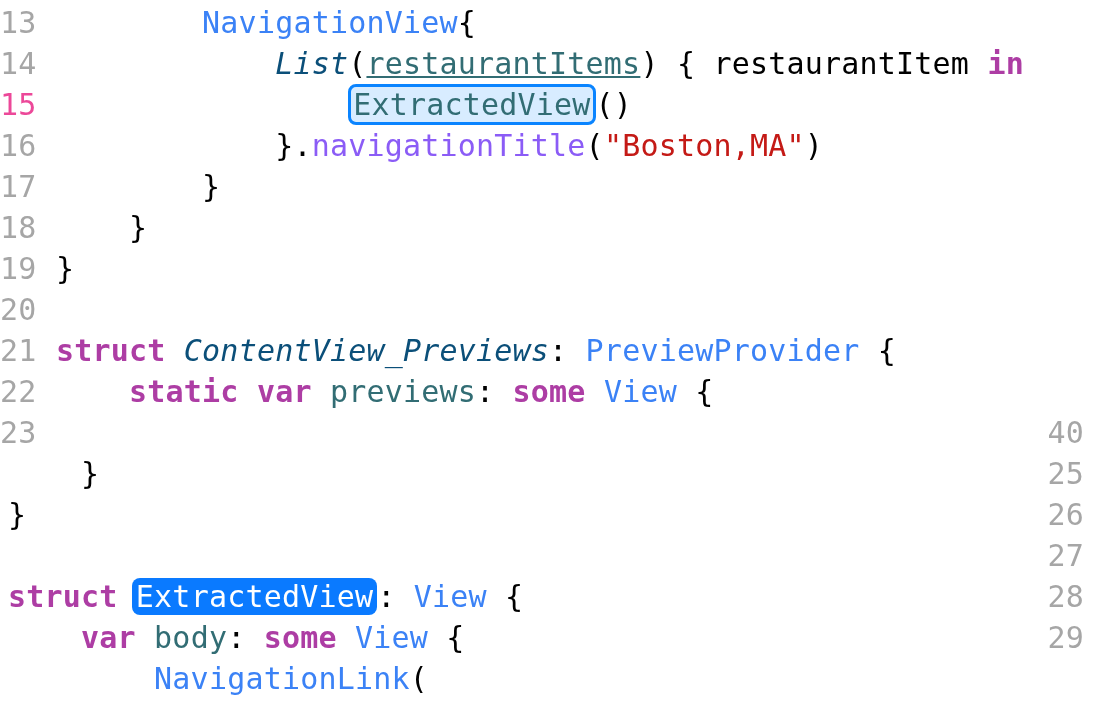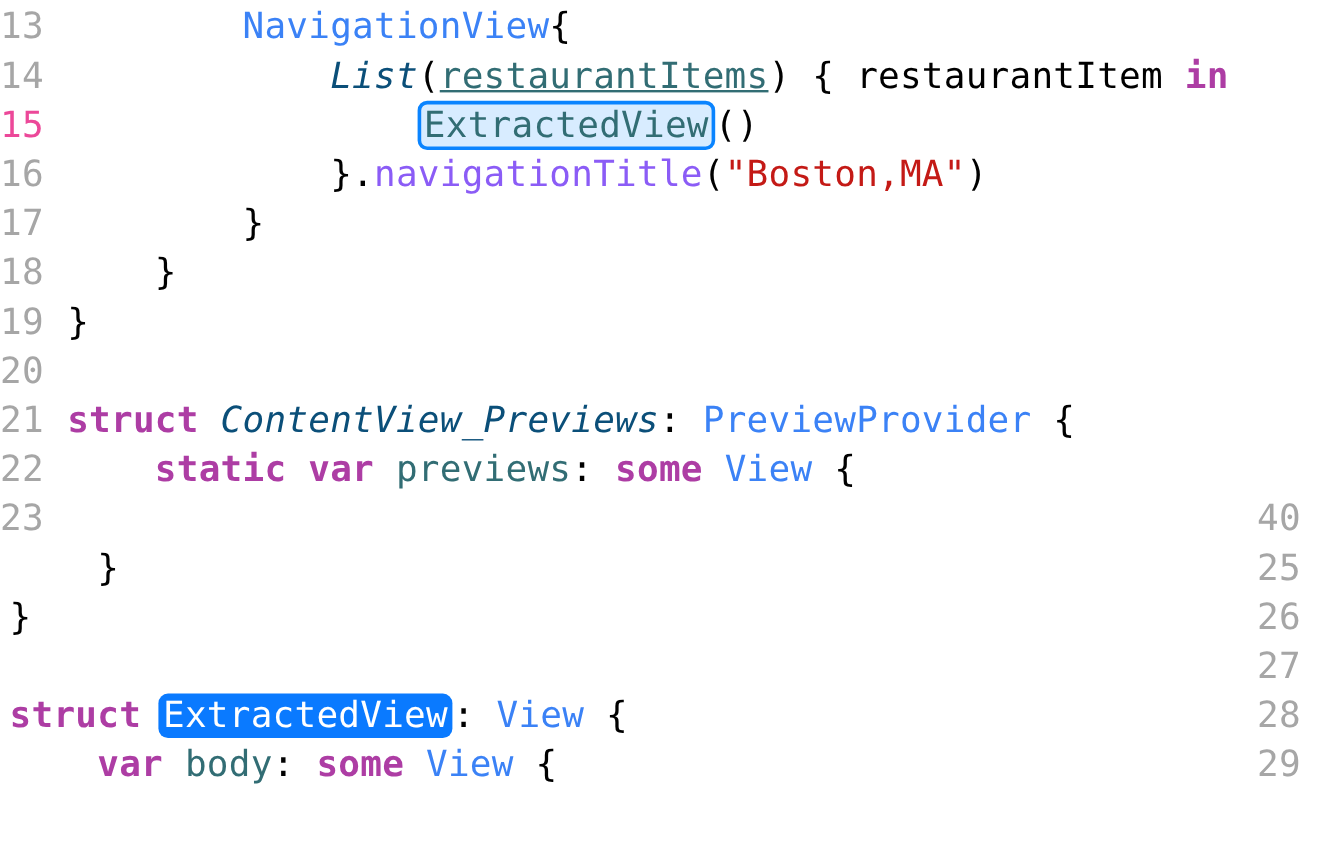--- a/index.html
+++ b/index.html
@@ -109,14 +109,15 @@
   <div class="gutter">26</div>
   <div class="code"> </div>
 
   <div class="gutter">27</div>
   <div class="code"><span class="tok-keyword">struct</span> <span class="box-selected"><span>ExtractedView</span></span><span class="tok-plain">: </span><span class="tok-type">View</span><span class="tok-plain"> {</span></div>
 
   <div class="gutter">28</div>
   <div class="code">    <span class="tok-keyword">var</span> <span class="tok-member">body</span><span class="tok-plain">: </span><span class="tok-keyword">some</span> <span class="tok-type">View</span><span class="tok-plain"> {</span></div>
 
   <div class="gutter">29</div>
+  <div class="code">        <span class="tok-type">NavigationLink</span><span class="tok-plain">(</span></div>
 
 </div>
 
 </body></html>

